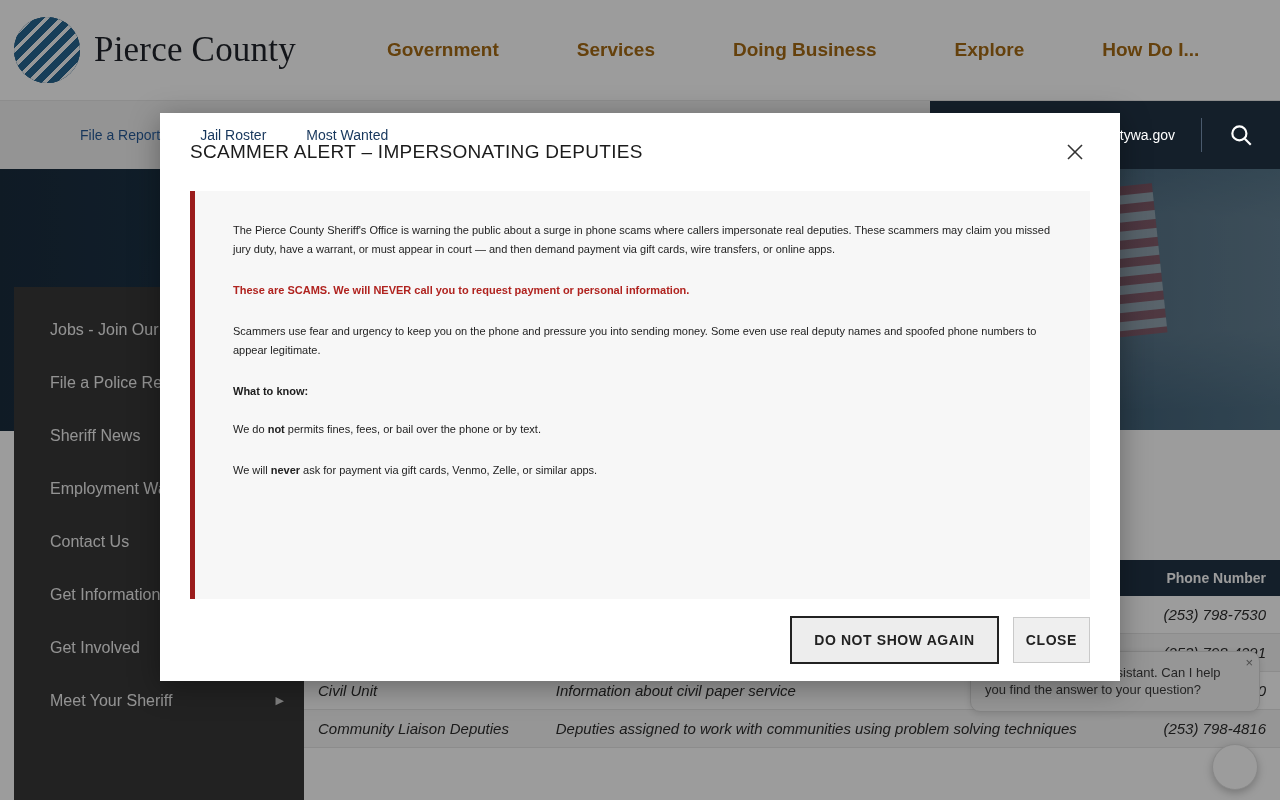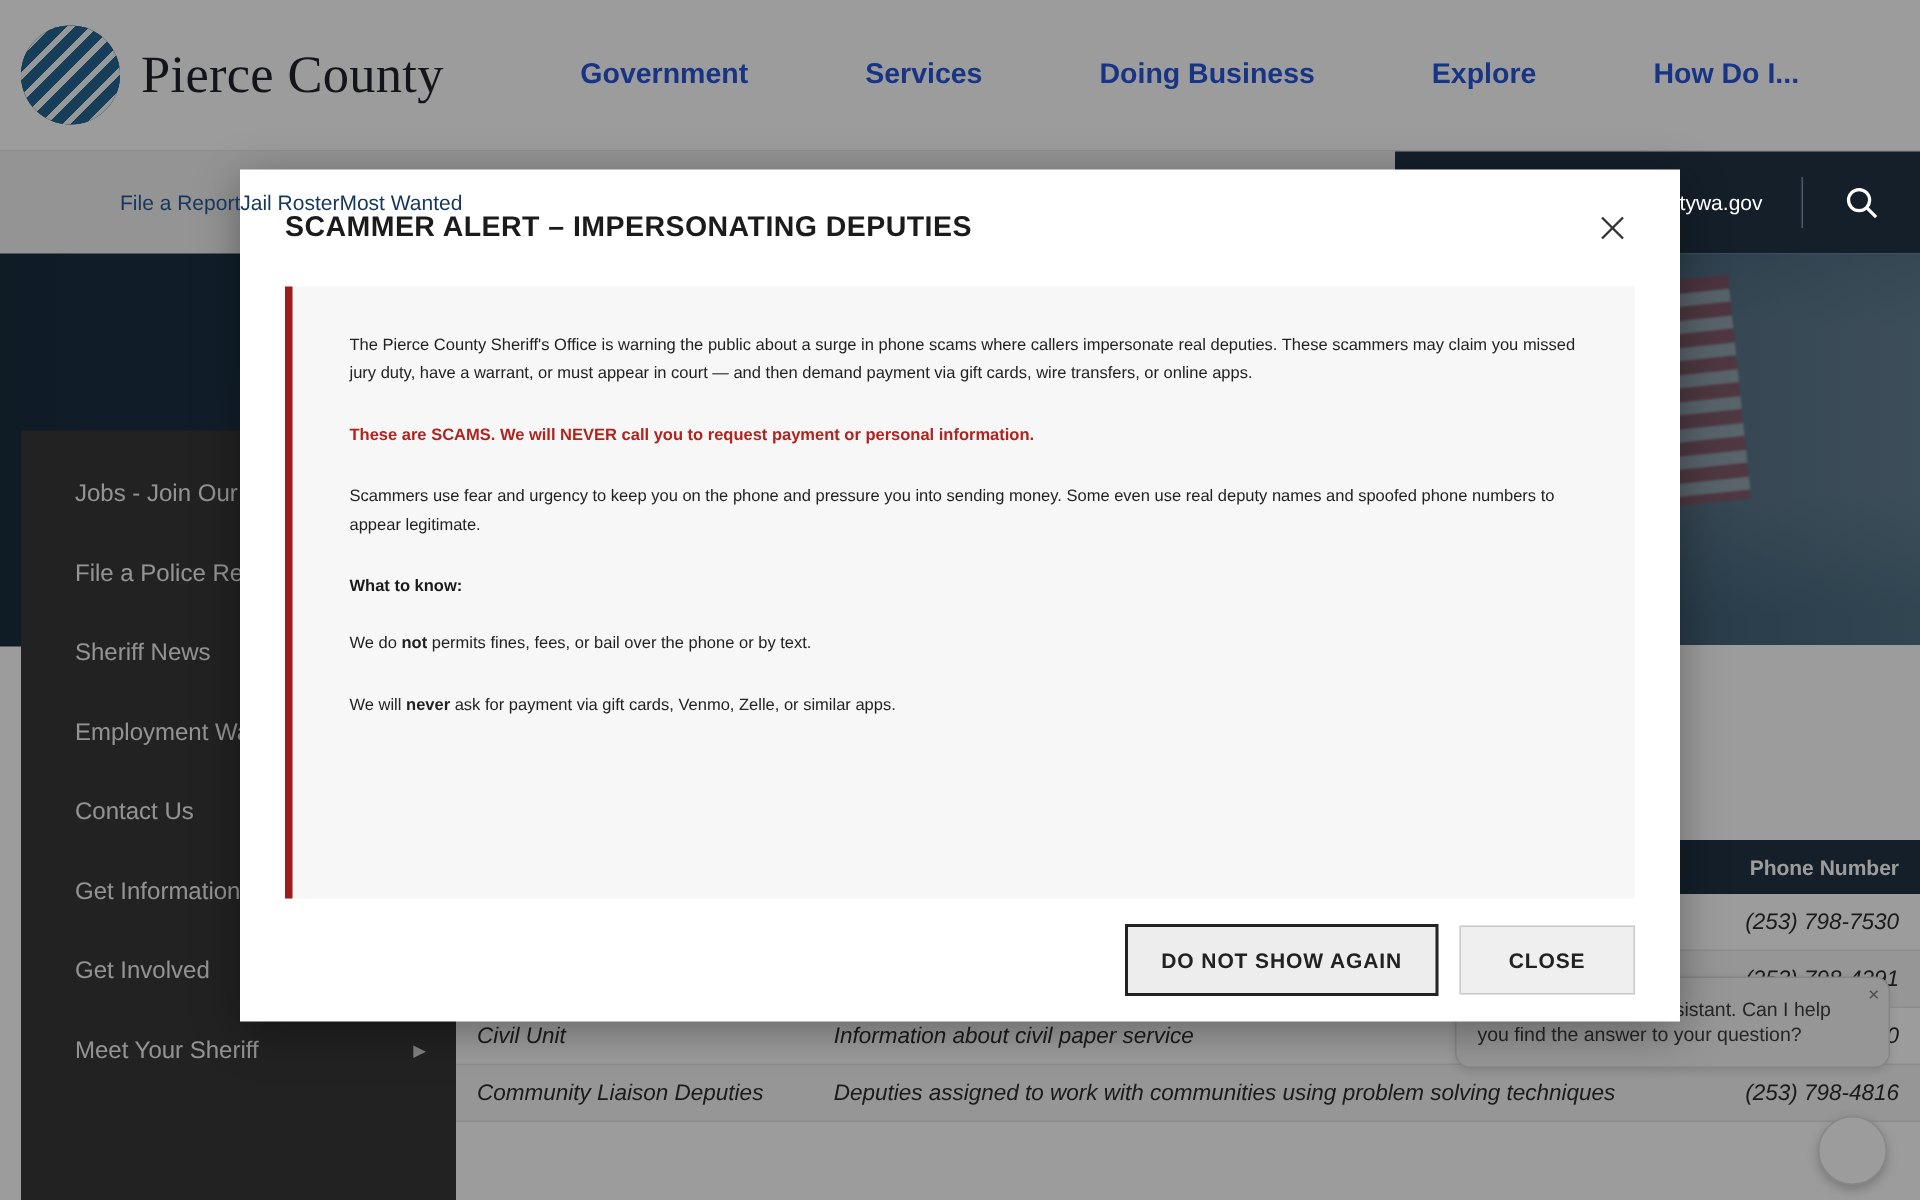--- a/index.html
+++ b/index.html
@@ -30,40 +30,40 @@
     background: repeating-linear-gradient(135deg,
        #ffffff 0 4px, #1b5e8c 4px 11px);
     opacity: .95;
   }
   .logo-text {
     margin-left: 14px; font-family: "Liberation Serif", serif;
     font-size: 35px; color: #14181f; letter-spacing: .2px;
   }
   .nav-items { display: flex; align-items: center; margin-left: 52px; gap: 0; }
   .nav-item {
-    color: #1d4ed8; font-size: 19px; font-weight: bold;
+    color: #a16207; font-size: 19px; font-weight: bold;
     padding: 0 39px; cursor: pointer; white-space: nowrap;
   }
 
   
   .utilbar {
     position: absolute; top: 101px; left: 0; width: 1280px; height: 68px;
     background: #f1f1f1;
     display: flex; align-items: center;
   }
   .utilbar .left-strip {
     position: absolute; left: 0; top: 0; height: 68px; width: 930px;
     background: #f1f1f1;
   }
   .utilbar .right-strip {
     position: absolute; right: 0; top: 0; height: 68px; width: 350px;
     background: #16283c;
   }
   .util-links {
-    position: relative; display: flex; align-items: flex-end; 
+    position: relative; display: flex; align-items: flex-end; gap: 40px;
     margin-left: 80px; font-size: 14px; color: #16365c; z-index: 2;
   }
   .util-links span { cursor: pointer; }
   .util-right {
     position: absolute; right: 0; top: 0; height: 68px; width: 350px;
     display: flex; align-items: center; justify-content: flex-end;
     color: #ffffff; font-size: 14px; z-index: 2;
   }
   .util-right .email { margin-right: 26px; }
   .util-divider { width: 1px; height: 34px; background: #4a5a6d; margin-right: 24px; }
@@ -143,21 +143,21 @@
   .modal {
     position: absolute; left: 160px; top: 113px; width: 960px; height: 568px;
     background: #ffffff; box-shadow: 0 6px 28px rgba(0,0,0,.35);
     display: flex; flex-direction: column;
   }
   .modal-head {
     height: 78px; display: flex; align-items: center; justify-content: space-between;
     padding: 0 30px 0 30px;
   }
   .modal-title {
-    font-size: 19px; font-weight: bold; color: #1b1b1b; letter-spacing: .3px;
+    font-size: 19px; font-weight: normal; color: #1b1b1b; letter-spacing: .3px;
   }
   .modal-close {
     width: 30px; height: 30px; cursor: pointer; color: #333;
     display: flex; align-items: center; justify-content: center; font-size: 22px;
   }
   .modal-body {
     margin: 0 30px; background: #f7f7f7; border-left: 5px solid #9b1c1c;
     flex: 1; padding: 30px 38px 20px 38px; overflow: hidden;
   }
   .modal-body p { margin: 0 0 22px 0; font-size: 11px; line-height: 1.72; color: #222; }
@@ -166,21 +166,21 @@
   .modal-foot {
     height: 82px; display: flex; align-items: center; justify-content: flex-end;
     gap: 0; padding-right: 30px;
   }
   .btn {
     font-size: 14px; font-weight: bold; letter-spacing: .6px;
     padding: 14px 22px; cursor: pointer; background: #ededed; color: #222;
     border: 1px solid #8a8a8a;
   }
   .btn.primary { border: 2px solid #222; background: #ededed; margin-right: 14px; }
-  .btn.secondary { border: 1px solid #c9c9c9; background: #efefef; padding: 14px 32px; }
+  .btn.secondary { border: 1px solid #c9c9c9; background: #efefef; padding: 14px 12px; }
 </style>
 </head>
 <body>
 
 <div class="page">
 
   <div class="topnav">
     <div class="logo-wrap">
       <div class="logo-mark">
         <div class="stripes"></div>

